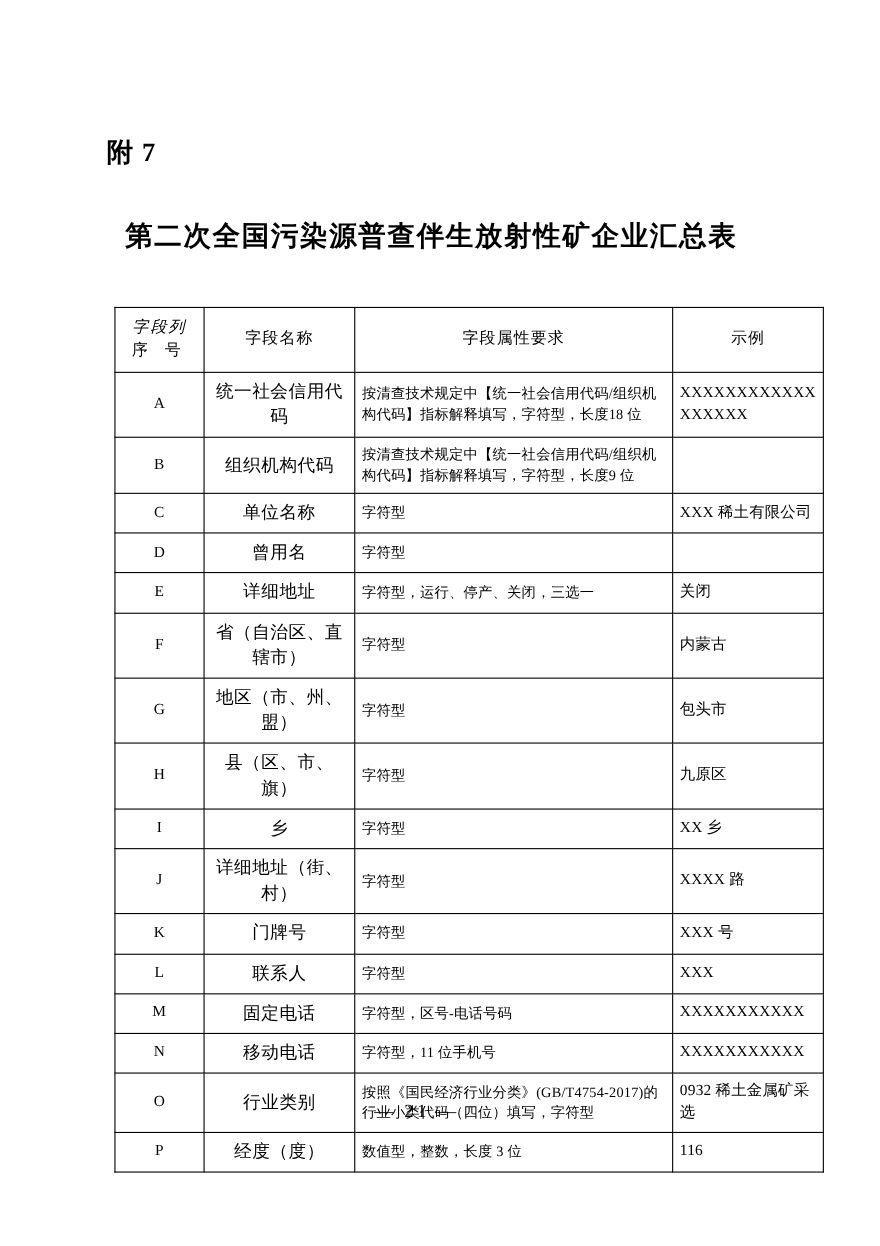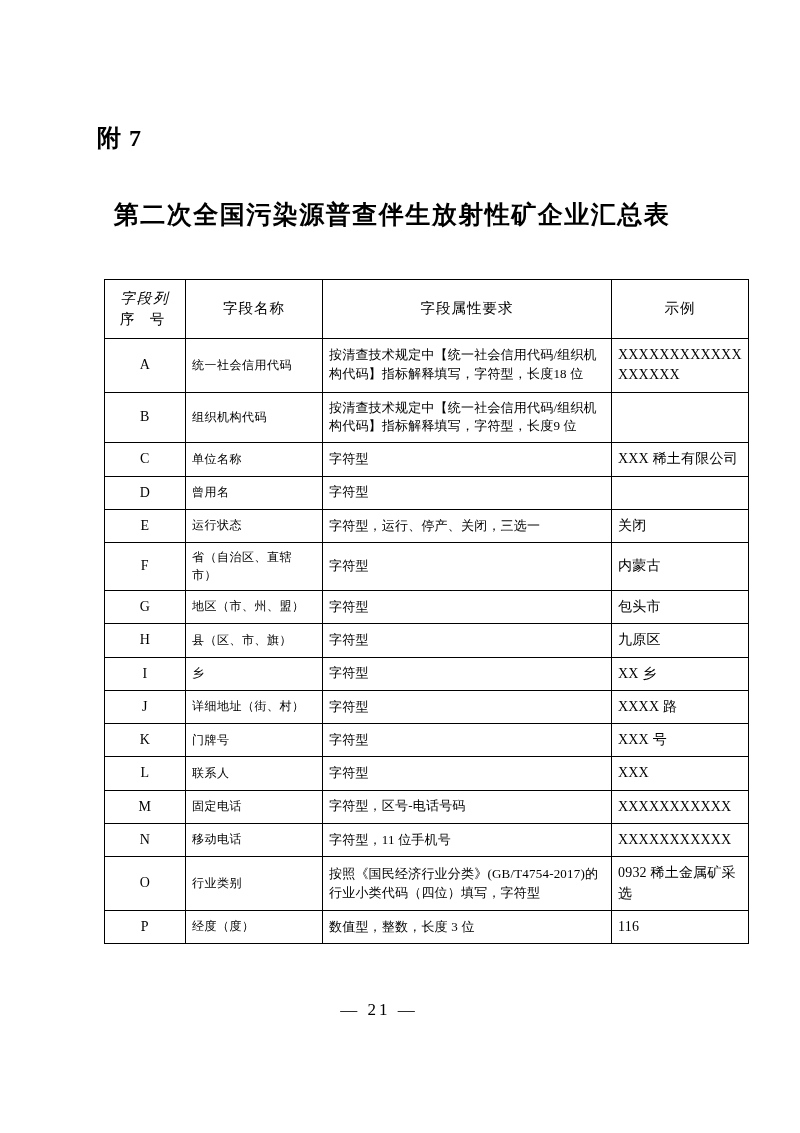--- a/index.html
+++ b/index.html
@@ -70,22 +70,23 @@
   .col-a { width: 68px; text-align: center; font-family: "Liberation Serif", "DejaVu Serif", serif; }
   .col-b { width: 124px; }
   .col-c { width: 276px; }
   .col-d { width: 124px; margin-left: 19px; }
   td.seq {
     text-align: center;
     font-size: 14px;
     letter-spacing: 0.5px;
   }
   td.name {
-    font-size: 12px;
+    font-size: 16px;
     letter-spacing: 0.5px;
+    text-align: center;
   }
   td.attr {
     font-size: 13px;
     letter-spacing: 0.2px;
   }
   td.example {
     font-size: 14px;
     letter-spacing: 0.2px;
     word-break: break-all;
   }
@@ -145,21 +146,21 @@
             <td class="col-d example">XXX 稀土有限公司</td>
           </tr>
           <tr>
             <td class="col-a seq">D</td>
             <td class="col-b name">曾用名</td>
             <td class="col-c attr">字符型</td>
             <td class="col-d example"></td>
           </tr>
           <tr>
             <td class="col-a seq">E</td>
-            <td class="col-b name">运行状态</td>
+            <td class="col-b name">详细地址</td>
             <td class="col-c attr">字符型，运行、停产、关闭，三选一</td>
             <td class="col-d example">关闭</td>
           </tr>
           <tr>
             <td class="col-a seq">F</td>
             <td class="col-b name">省（自治区、直辖市）</td>
             <td class="col-c attr">字符型</td>
             <td class="col-d example">内蒙古</td>
           </tr>
           <tr>

